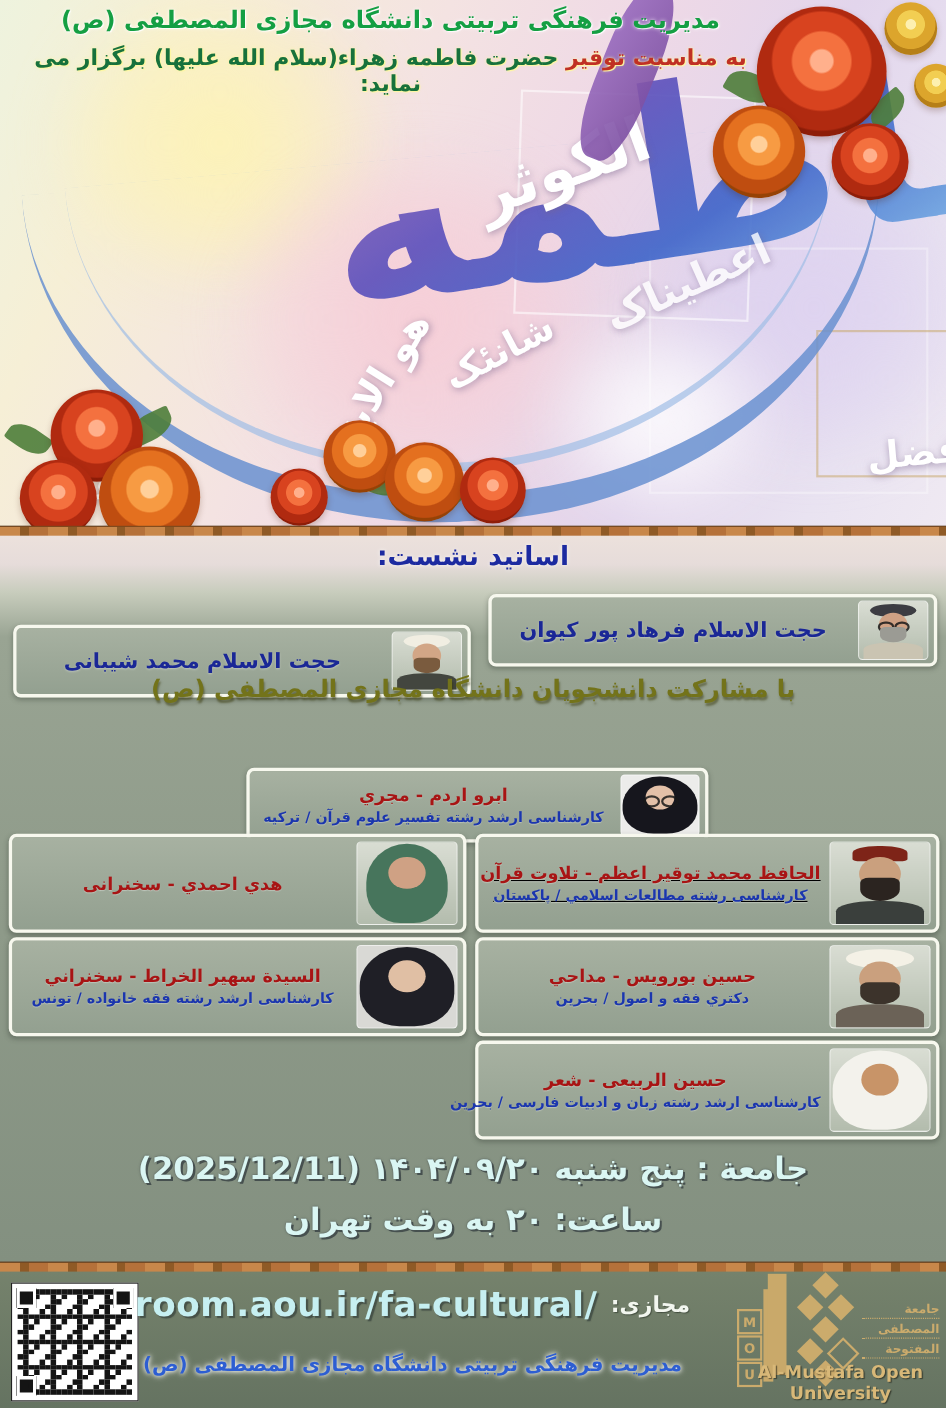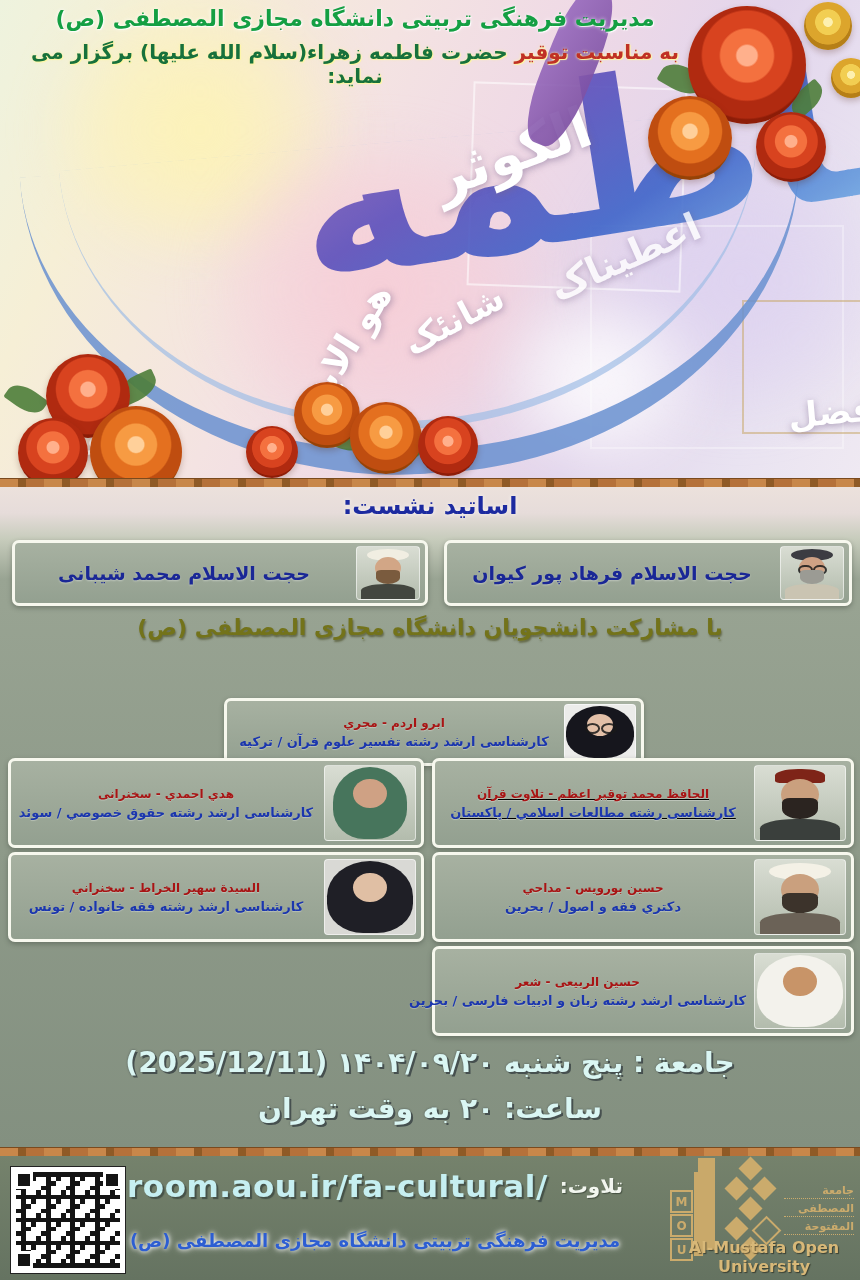--- a/index.html
+++ b/index.html
@@ -47,21 +47,21 @@
   .main{position:absolute;top:487px;left:0;width:860px;height:660px;
     background:linear-gradient(180deg,#ece1dc 0px,#e6dcda 26px,#c7ccbc 52px,#99a493 92px,#8f9b8a 330px,#839080 100%);}
   .sess-title{position:absolute;top:492px;left:0;width:860px;text-align:center;font-size:24px;
     color:#1c2aa0;text-shadow:0 0 4px rgba(255,255,255,.8);direction:rtl;}
 
   .card{position:absolute;display:flex;align-items:center;gap:8px;padding:3px 5px;
     border:3px solid #f7f8ee;border-radius:7px;
     background:linear-gradient(180deg,#a7b1a1,#93a090);box-shadow:0 2px 5px rgba(40,50,40,.35);}
   .mname{flex:1;text-align:center;font-size:19px;color:#1a2796;text-shadow:0 1px 2px rgba(255,255,255,.35);direction:rtl;}
   .ctxt{flex:1;display:flex;flex-direction:column;justify-content:center;gap:4px;text-align:center;direction:rtl;}
-  .l1{font-size:12px;color:#a81414;text-shadow:0 1px 1px rgba(255,255,255,.3);white-space:nowrap;}
+  .l1{font-size:16px;color:#a81414;text-shadow:0 1px 1px rgba(255,255,255,.3);white-space:nowrap;}
   .l2{font-size:13px;color:#1b36ae;text-shadow:0 1px 1px rgba(255,255,255,.3);white-space:nowrap;}
 
   .part-title{position:absolute;top:615px;left:0;width:860px;text-align:center;font-size:22px;
     color:#73731a;text-shadow:1px 2px 2px rgba(50,50,0,.5);direction:rtl;}
 
   
   .ava{position:relative;flex:0 0 auto;border-radius:4px;overflow:hidden;
     background:linear-gradient(180deg,#d9ddd3,#b3bcad);border:1px solid rgba(255,255,255,.55);}
   .ava .hw{position:absolute;}
   .ava .face{position:absolute;background:var(--skin,#d6ab92);border-radius:50%;}
@@ -179,21 +179,21 @@
       <div class="hw"></div>
         <div class="face"></div>
       <div class="gl ll"></div>
         <div class="gl rr"></div>
       <div class="beard"></div>
         <div class="bd"></div>
     </div>
     <div class="mname">حجت الاسلام فرهاد پور کیوان</div>
   </div>
 
-  <div class="card" dir="rtl" style="left:12px;top:540px;width:400px;height:54px;">
+  <div class="card" dir="rtl" style="left:12px;top:568px;width:400px;height:54px;">
     <div class="ava tb" style="width:62px;height:52px;--hw:#f1eee2;--skin:#d2a686;--beard:#7a5b3e;--body:#43463f;">
       <div class="hw"></div>
         <div class="face"></div>
       <div class="beard"></div>
         <div class="bd"></div>
     </div>
     <div class="mname">حجت الاسلام محمد شیبانی</div>
   </div>
 
   <div class="part-title">با مشارکت دانشجویان دانشگاه مجازی المصطفی (ص)</div>
@@ -248,21 +248,20 @@
     </div>
   </div>
 
   <div class="card" dir="rtl" style="left:8px;top:758px;width:400px;height:78px;">
     <div class="ava hj" style="width:90px;height:74px;--hw:#47755c;--skin:#cfa184;">
       <div class="hw"></div>
         <div class="face"></div>
     </div>
     <div class="ctxt">
       <div class="l1">هدي احمدي - سخنرانی</div>
-      <div class="l2">کارشناسی ارشد رشته حقوق خصوصي / سوئد</div>
     </div>
   </div>
 
   <div class="card" dir="rtl" style="left:8px;top:852px;width:400px;height:78px;">
     <div class="ava hj full" style="width:90px;height:74px;--hw:#1f1f26;--skin:#e0bfa4;background:#d9d9d5;">
       <div class="hw"></div>
         <div class="face"></div>
     </div>
     <div class="ctxt">
       <div class="l1">السیدة سهیر الخراط - سخنراني</div>
@@ -724,21 +723,21 @@
         <div class="on"></div>
         <div class="on"></div>
         <div class="on"></div>
       </div>
     <div class="fq" style="left:4px;top:4px;"></div>
     <div class="fq" style="right:4px;top:4px;"></div>
     <div class="fq" style="left:4px;bottom:4px;"></div>
   </div>
 
   <div class="linkrow">
-    <span class="linklabel">تلاوت:</span>
+    <span class="linklabel">مجازی:</span>
     <span class="linkurl">room.aou.ir/fa-cultural/</span>
   </div>
 
   <div class="orgline">مدیریت فرهنگی تربیتی دانشگاه مجازی المصطفی (ص)</div>
 
   <div class="logo">
     <div class="bar"></div>
     <div class="dia" style="left:94px;top:2px;"></div>
     <div class="dia" style="left:80px;top:22px;"></div>
     <div class="dia" style="left:108px;top:22px;"></div>

